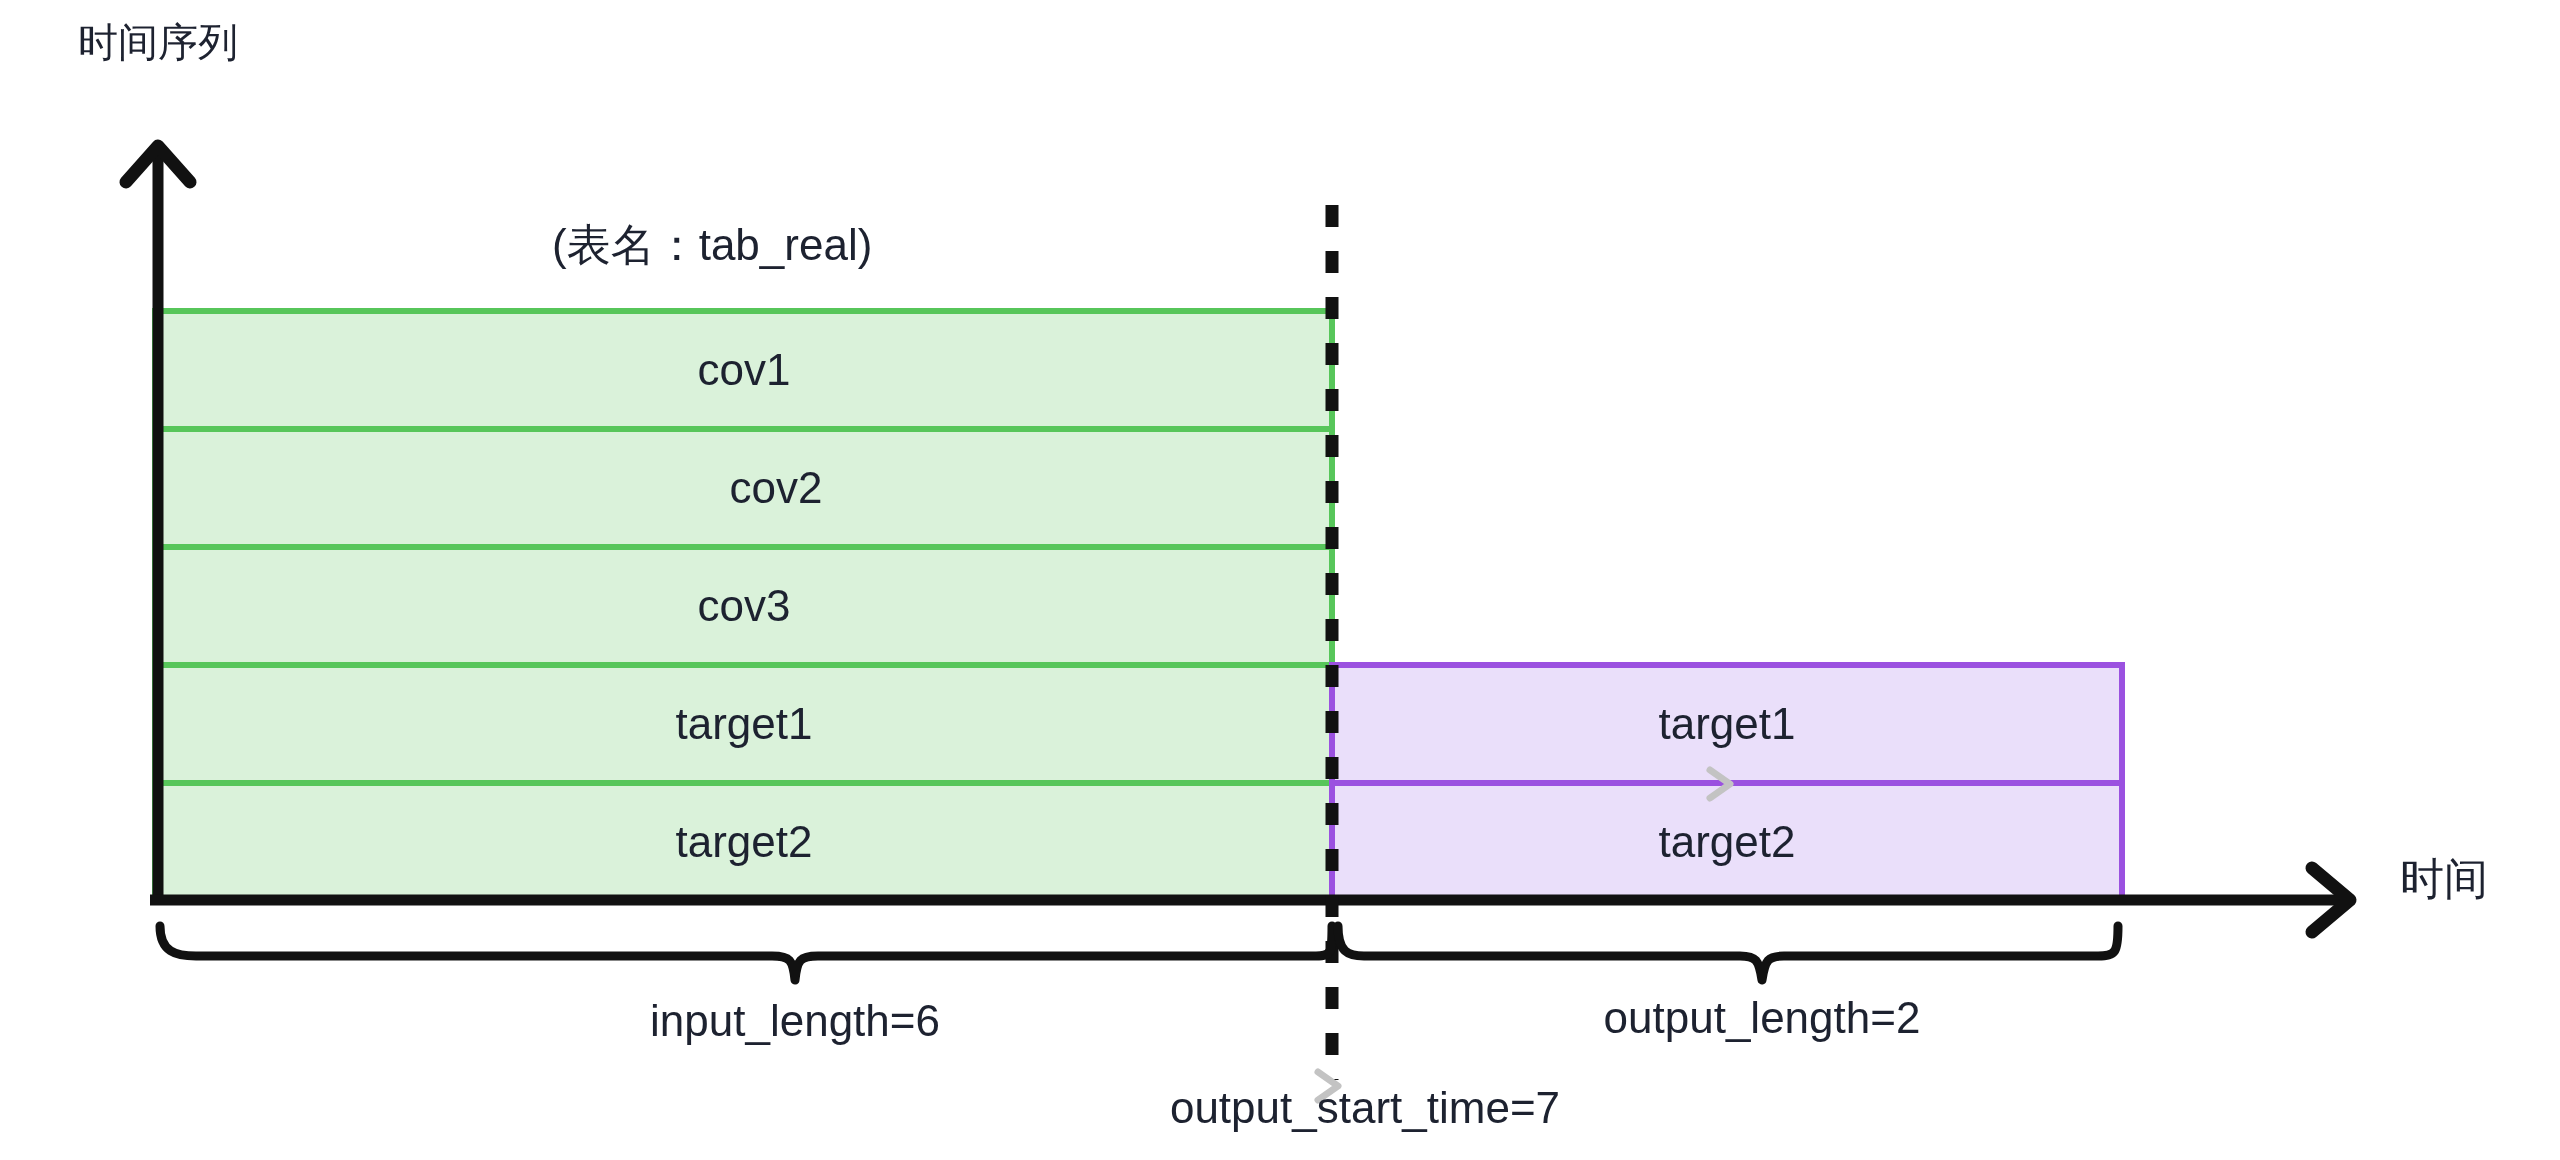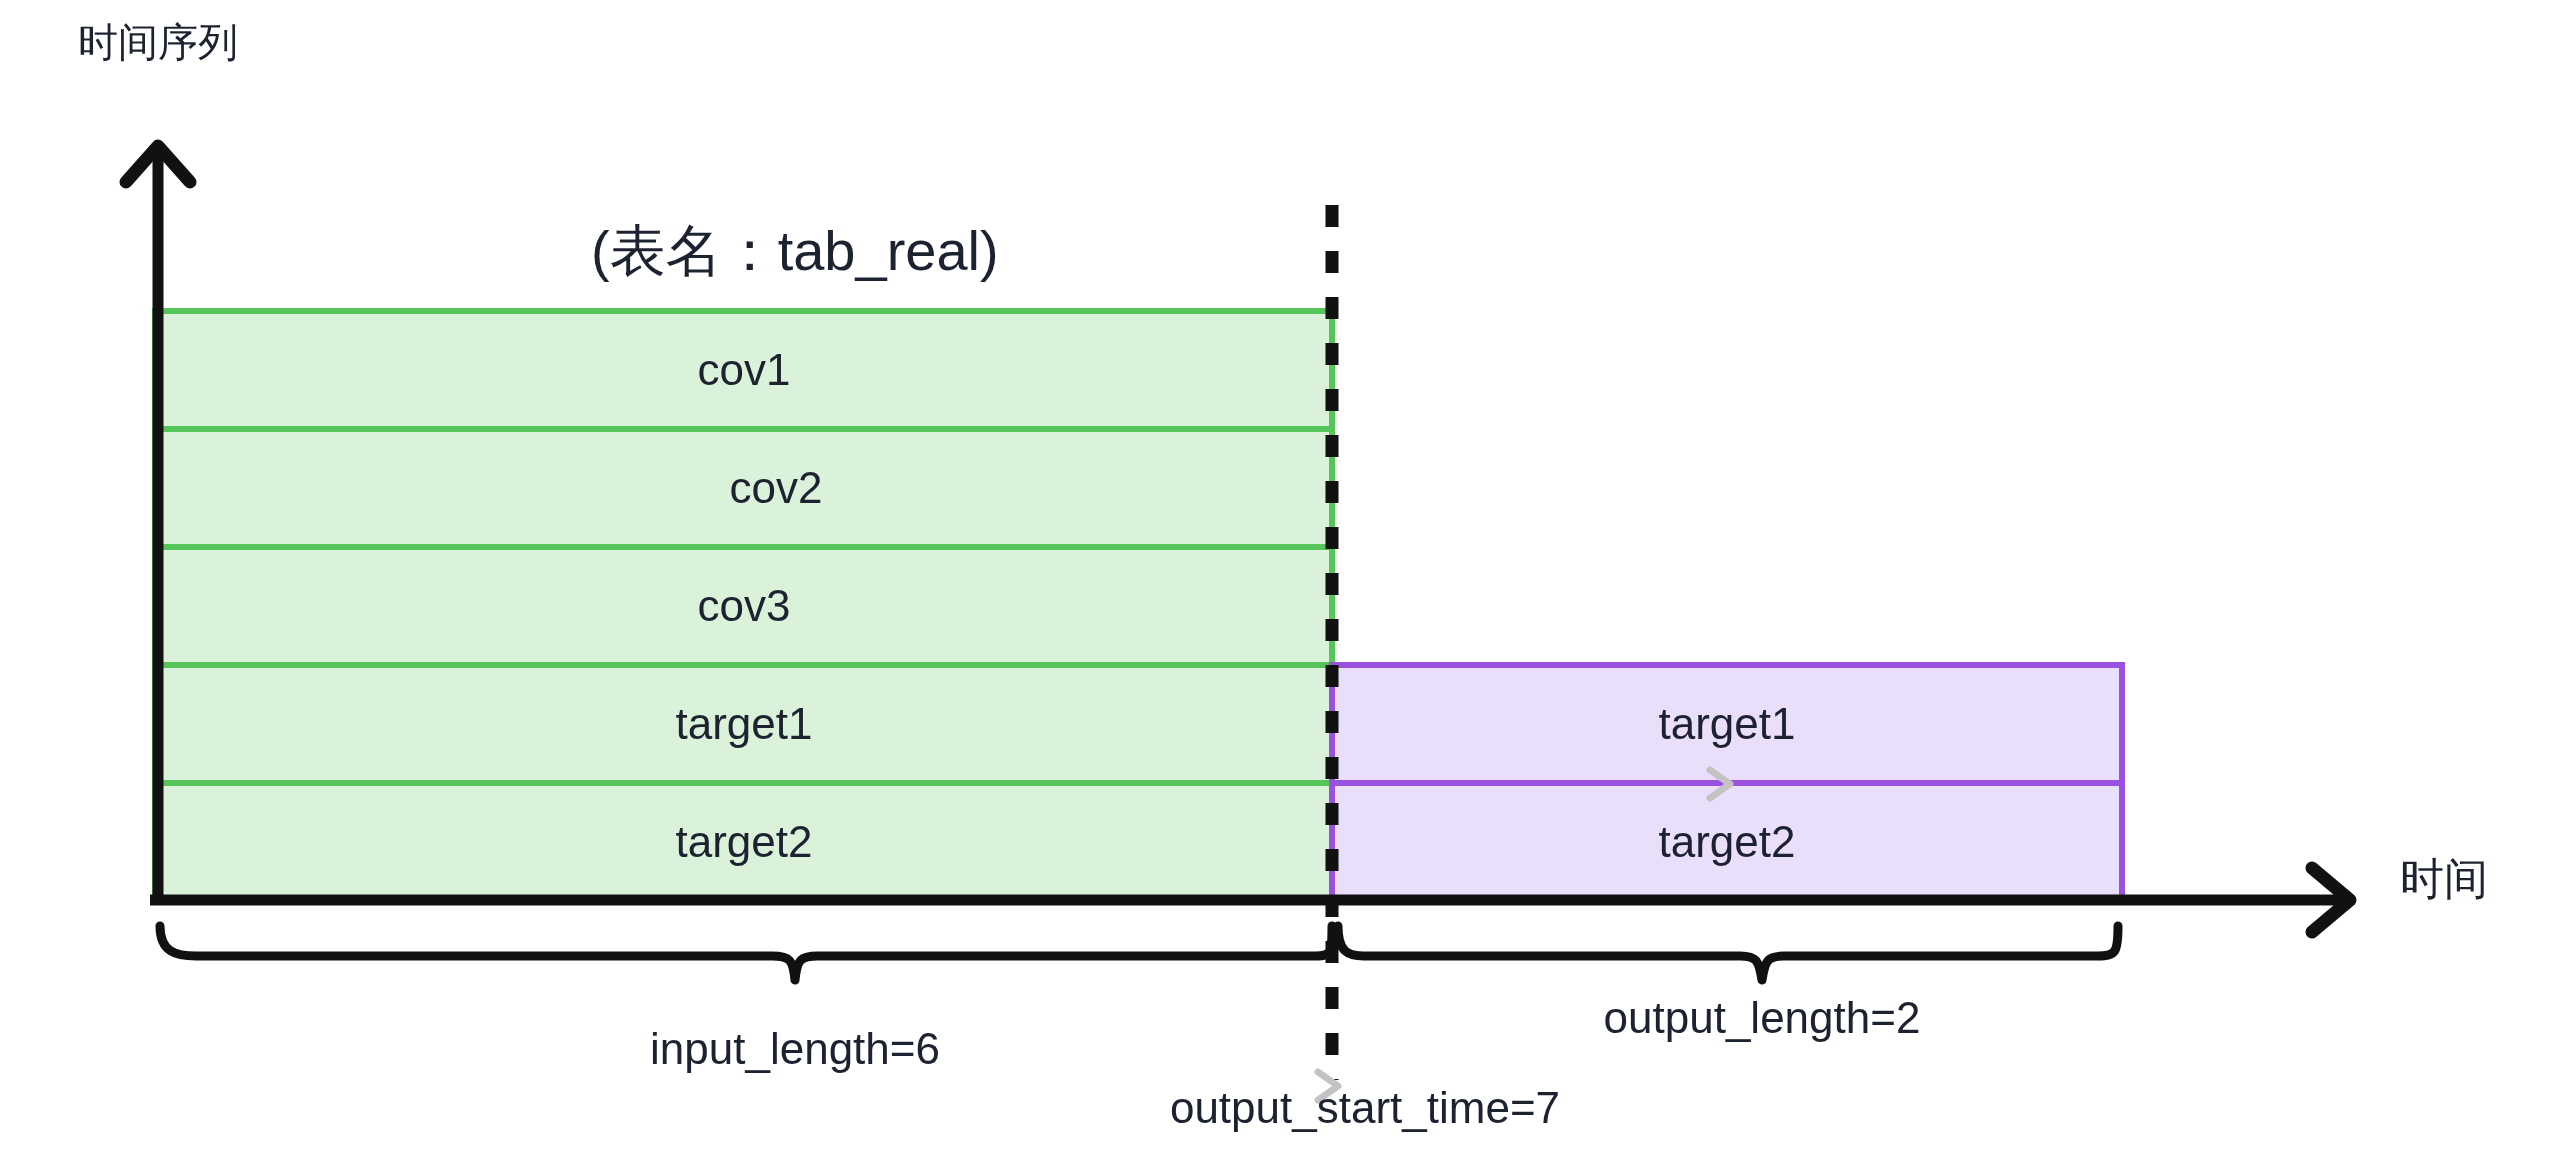--- a/index.html
+++ b/index.html
@@ -32,42 +32,41 @@
     white-space: nowrap;
     color: #1d2230;
     line-height: 1;
   }
   .title-text {
     font-size: 40px;
     left: 78px;
     top: 22px;
   }
   .tablename-text {
-    font-size: 56px;
+    font-size: 44px;
     left: 552px;
     top: 223px;
-    margin-left: 39px;
   }
   .band-label {
     font-size: 44px;
     text-align: left;
     transform: translate(-50%, -50%);
   }
   .axis-label-x {
     font-size: 44px;
     left: 2400px;
     top: 879px;
     transform: translateY(-50%);
   }
   .brace-label {
     font-size: 44px;
     transform: translateX(-50%);
     text-align: center;
   }
-  .brace-label.input-len { left: 795px; top: 999px; margin-top: 28px; }
+  .brace-label.input-len { left: 795px; top: 999px; }
   .brace-label.output-len { left: 1762px; top: 996px; }
   .brace-label.start-time { left: 1337px; top: 1086px; margin-left: 28px; }
 </style>
 </head>
 <body>
 
 <div id="stage">
 
   <svg id="diagram-svg" viewBox="0 0 2560 1160">
 

